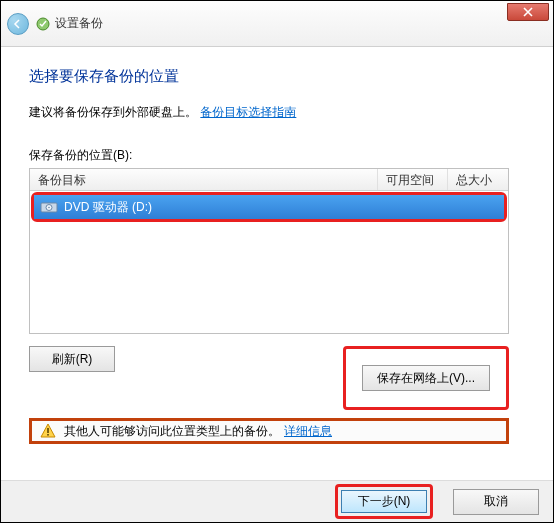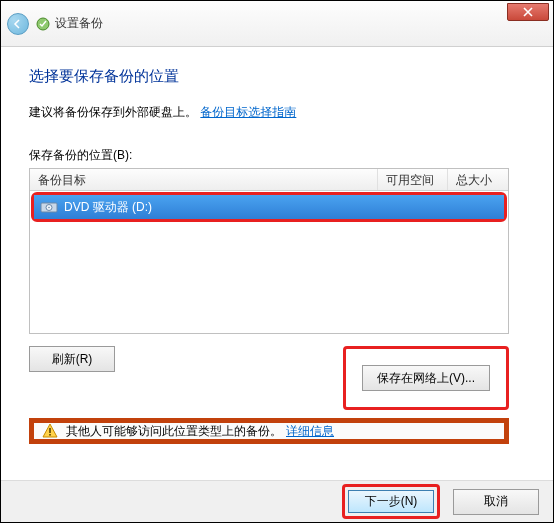--- a/index.html
+++ b/index.html
@@ -120,21 +120,21 @@
     }
     .network-wrap {
       border: 3px solid #e82020;
       border-radius: 4px;
       padding: 16px;
       display:inline-block;
     }
     .warning-box {
       width: 480px;
       height: 26px;
-      border: 5px solid #c2410c;
+      border: 3px solid #c2410c;
       background: #fbfbfb;
       margin-top: 8px;
       display: flex;
       align-items: center;
       padding: 0 8px;
       font-size: 12px;
     }
     .warn-icon {
       width: 16px; height: 16px;
       margin-right: 8px;
@@ -144,21 +144,21 @@
     .footer {
       position: absolute;
       bottom: 0; left: 0; right: 0;
       height: 42px;
       background: #f0f0f0;
       border-top: 1px solid #dcdcdc;
       display: flex;
       justify-content: flex-end;
       align-items: center;
       padding-right: 14px;
-      gap: 13px;
+      gap: 20px;
     }
     .next-wrap {
       border: 3px solid #e82020;
       border-radius: 4px;
       padding: 3px;
       display:inline-block;
     }
     .next-btn {
       min-width: 86px;
       height: 23px;

